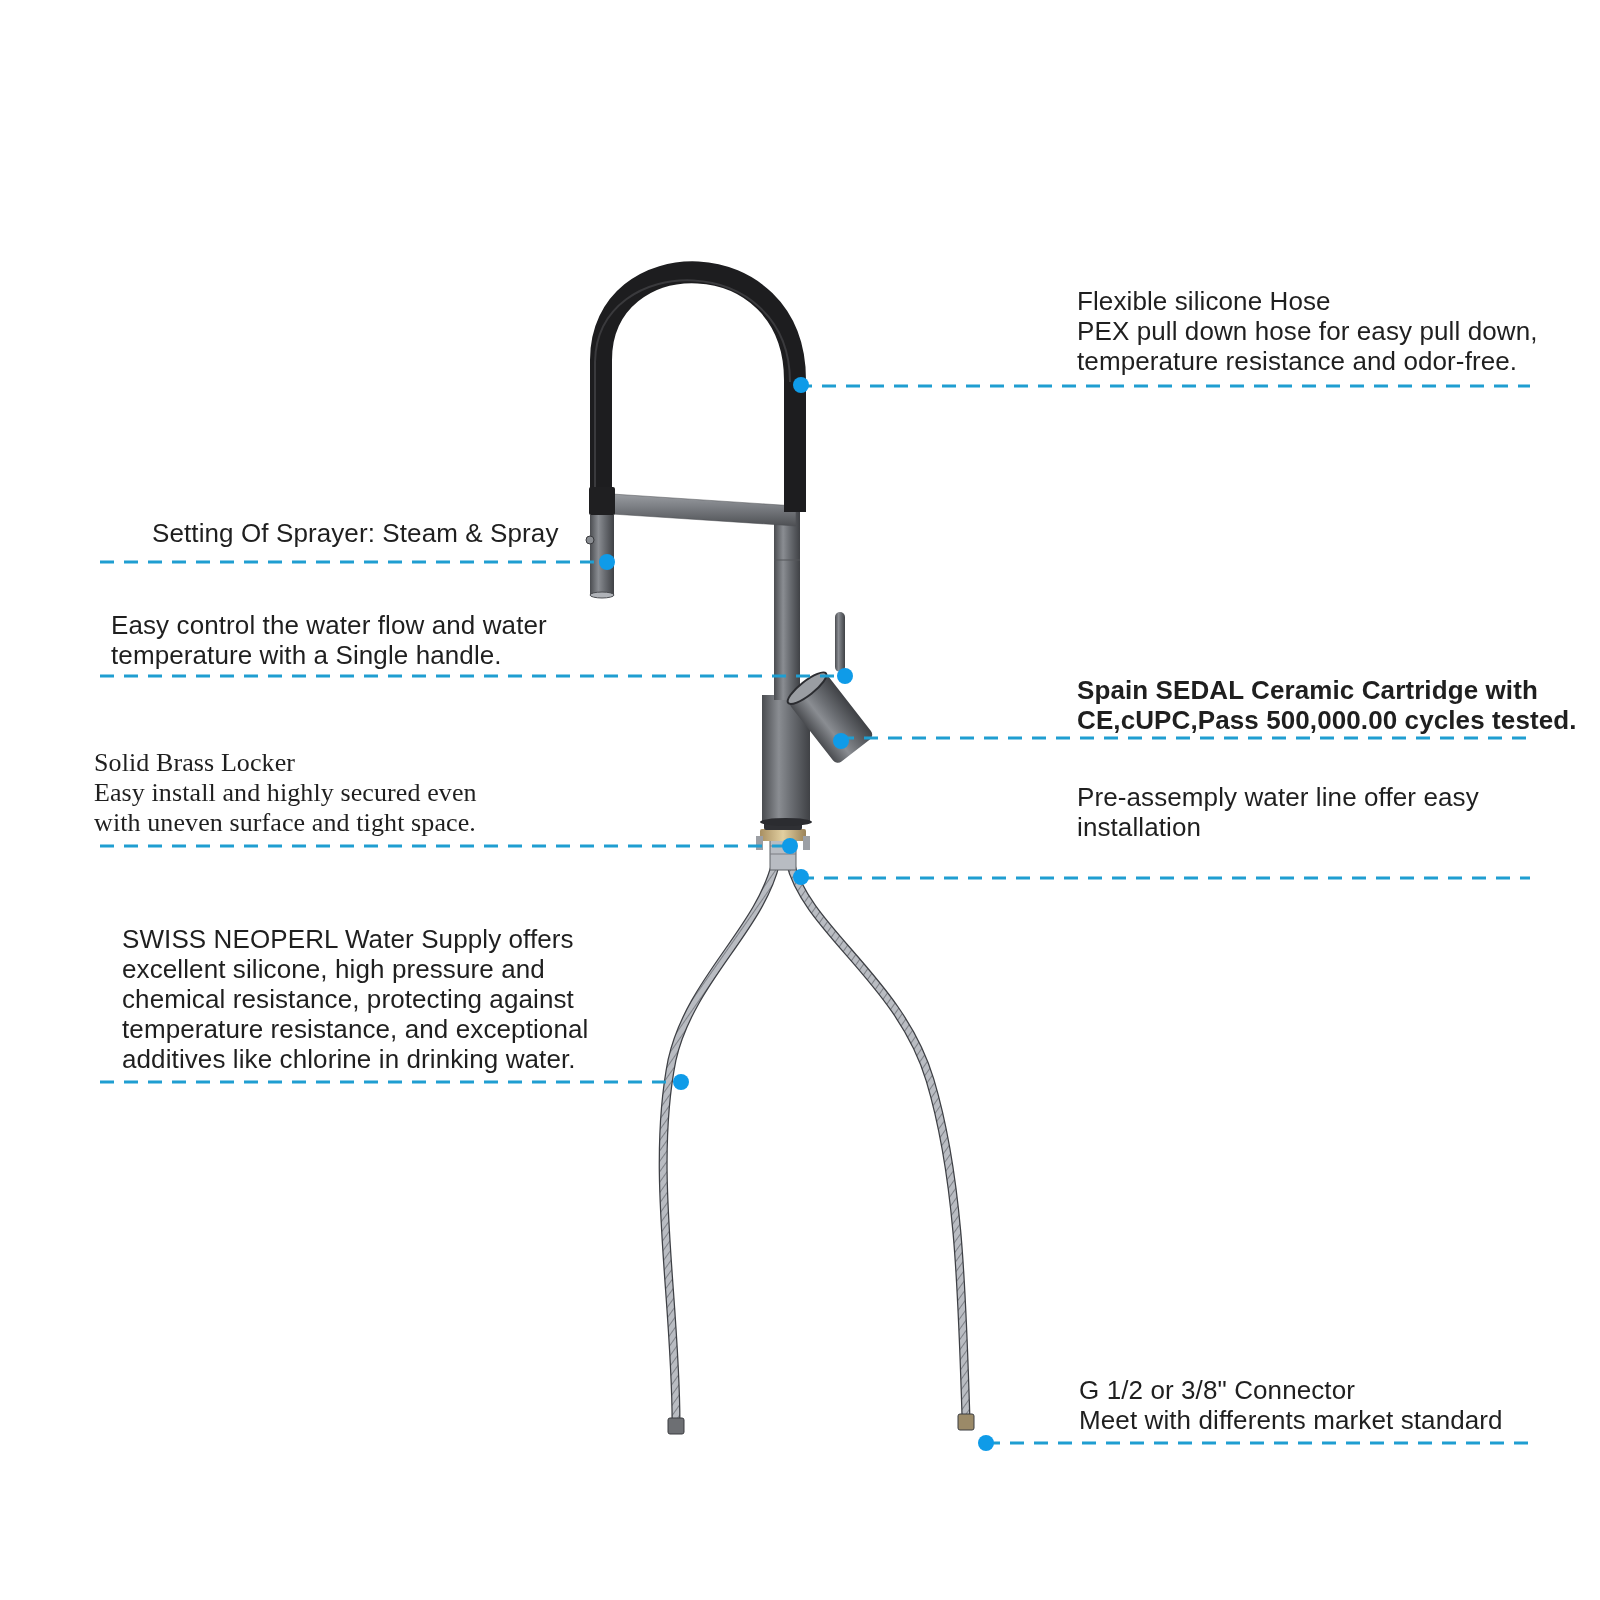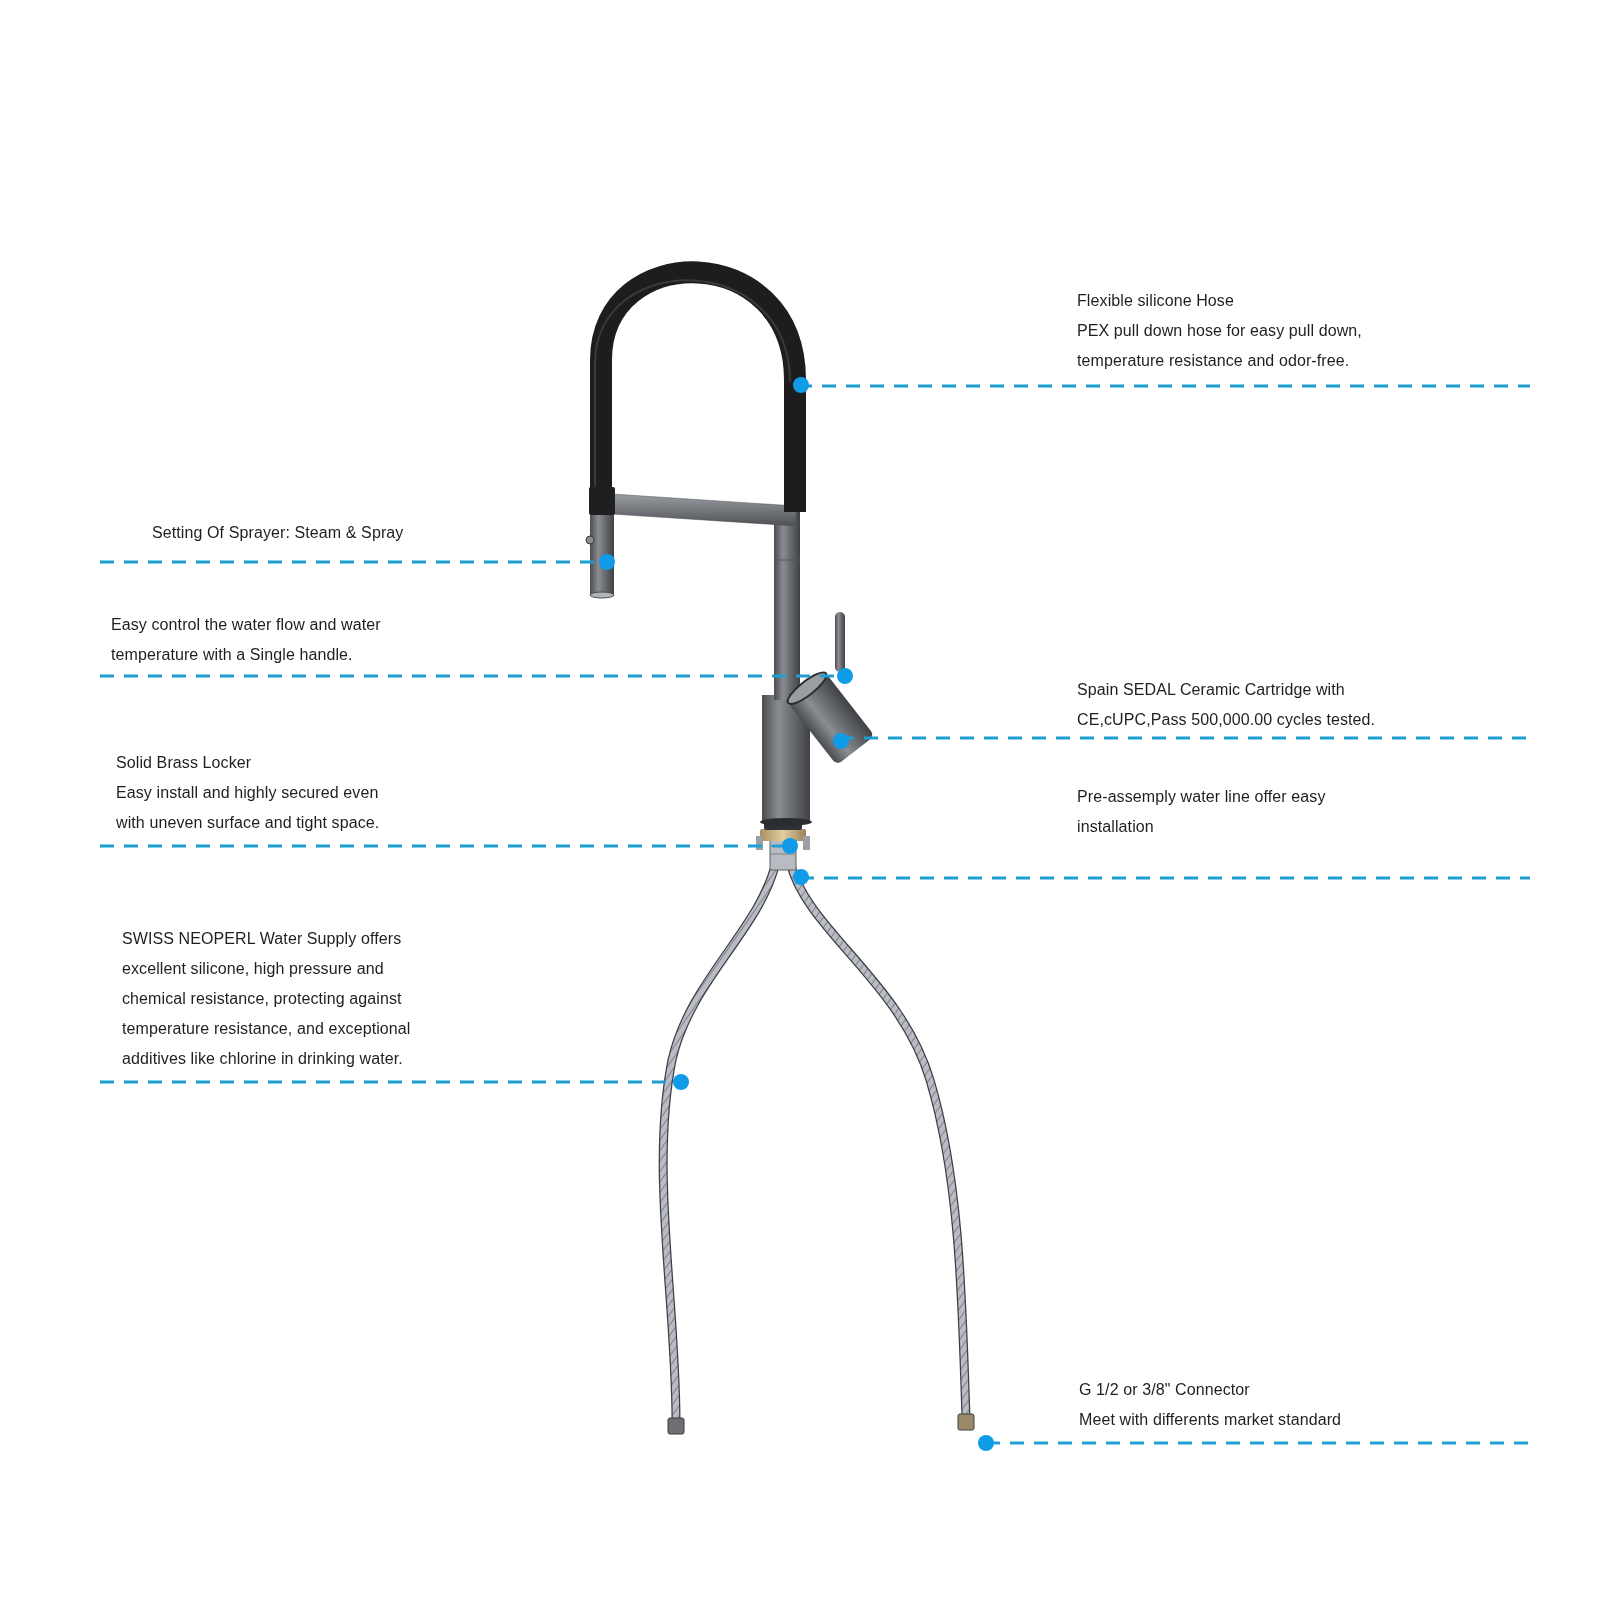--- a/index.html
+++ b/index.html
@@ -1,19 +1,19 @@
 <!DOCTYPE html>
 <html><head>
   <meta charset="utf-8">
   <style>
     html, body { margin: 0; padding: 0; background: #ffffff; }
     body { width: 1600px; height: 1600px; position: relative; overflow: hidden;
            font-family: "Liberation Sans", "DejaVu Sans", sans-serif; color: #1e1e1e; }
     #art { position: absolute; left: 0; top: 0; width: 1600px; height: 1600px; }
-    .label { position: absolute; font-size: 16px; line-height: 30px; color: #1f1f1f;
+    .label { position: absolute; font-size: 26px; line-height: 30px; color: #1f1f1f;
              white-space: nowrap; letter-spacing: 0.1px; }
     .label span { display: block; }
   </style>
 </head>
 <body>
 
 <svg id="art" width="1600" height="1600" viewBox="0 0 1600 1600" xmlns="http://www.w3.org/2000/svg">
   <defs>
     <linearGradient id="metalV" x1="0" x2="1" y1="0" y2="0">
       <stop offset="0" stop-color="#4a4c50"></stop>
@@ -115,26 +115,26 @@
 
 <div class="label" style="left:111px; top:518px;margin-left:41px;">
   <span>Setting Of Sprayer: Steam &amp; Spray</span>
 </div>
 
 <div class="label" style="left:111px; top:610px;">
   <span>Easy control the water flow and water</span>
   <span>temperature with a Single handle.</span>
 </div>
 
-<div class="label" style="left:1077px; top:675px;">
+<div class="label" style="left:1077px; top:675px;font-weight:bold;">
   <span>Spain SEDAL Ceramic Cartridge with</span>
   <span>CE,cUPC,Pass 500,000.00 cycles tested.</span>
 </div>
 
-<div class="label" style="left:116px; top:748px;">
+<div class="label" style="left:94px; top:748px;font-family:Liberation Serif, serif;">
   <span>Solid Brass Locker</span>
   <span>Easy install and highly secured even</span>
   <span>with uneven surface and tight space.</span>
 </div>
 
 <div class="label" style="left:1077px; top:782px;">
   <span>Pre-assemply water line offer easy</span>
   <span>installation</span>
 </div>
 

